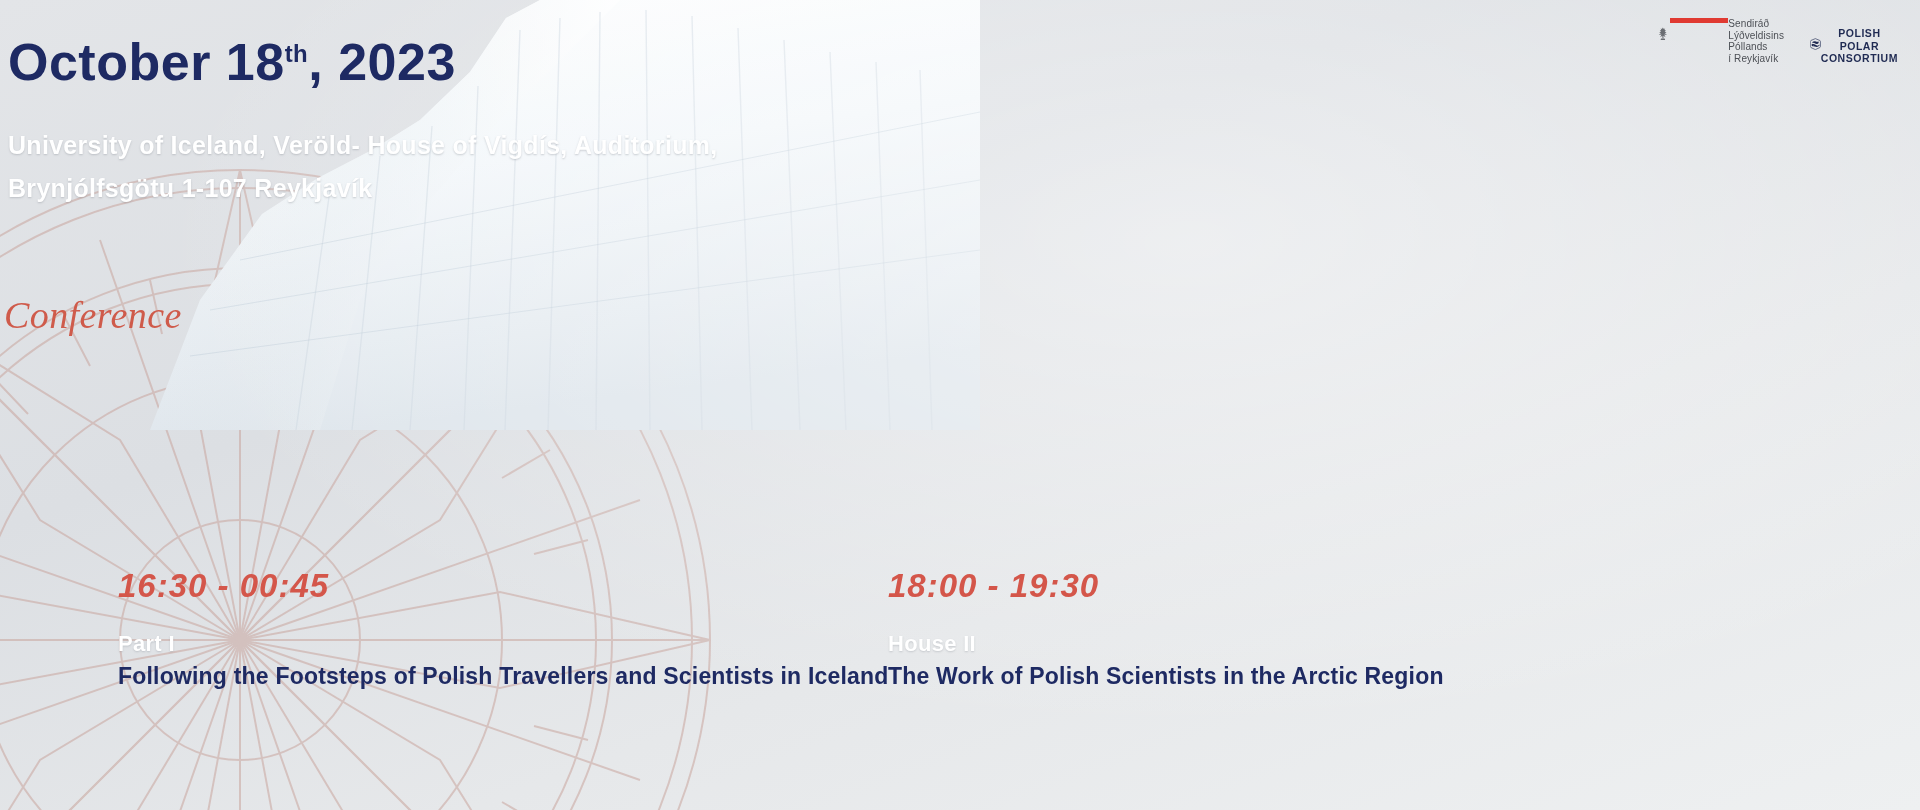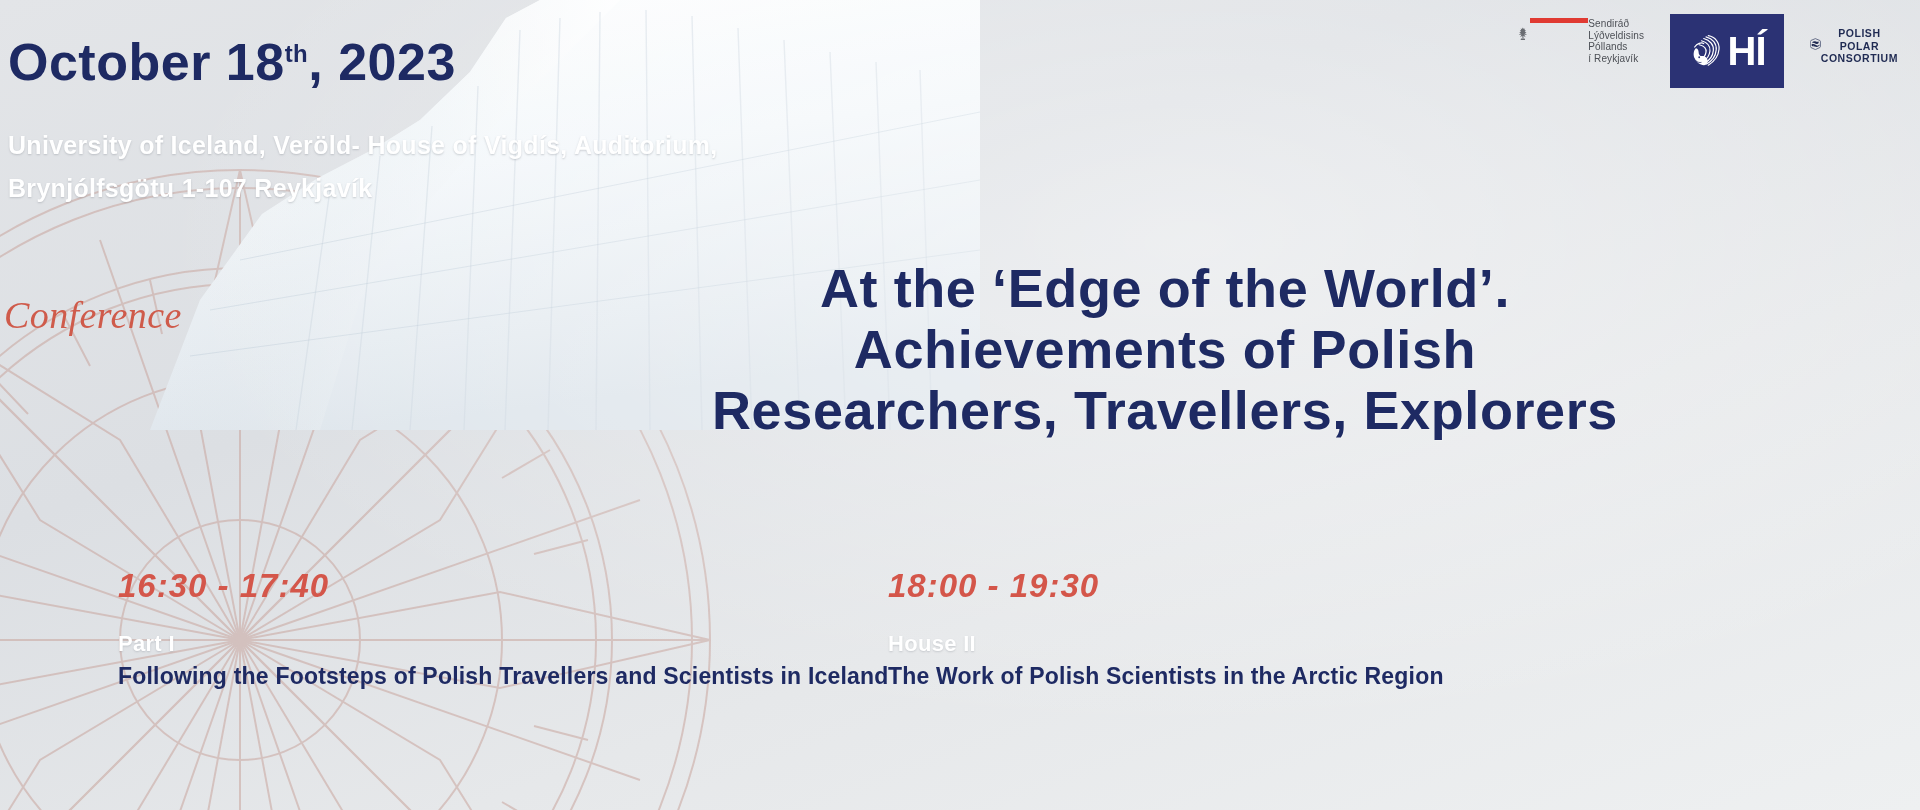--- a/index.html
+++ b/index.html
@@ -184,39 +184,20 @@
         </g>
       </svg>
       <div class="redline"></div>
       <div class="etext">
         <div>Sendiráð</div>
         <div>Lýðveldisins Póllands</div>
         <div>í Reykjavík</div>
       </div>
     </div>
 
-    <div id="hi-logo" class="logo">
-      <svg class="head" viewBox="0 0 60 66" xmlns="http://www.w3.org/2000/svg">
-        <g fill="none" stroke="#ffffff" stroke-width="2.1" stroke-linecap="round">
-          <path d="M34 6 C46 8 54 18 53 30 C52 42 44 52 34 58"></path>
-          <path d="M30 8 C42 11 49 20 48 31 C47 42 40 51 31 56"></path>
-          <path d="M26 11 C37 14 44 22 43 32 C42 42 36 50 28 54"></path>
-          <path d="M22 15 C32 18 38 24 37 33 C36 42 31 48 24 52"></path>
-          <path d="M18 22 C26 24 31 29 30 35 C29 42 25 46 20 49"></path>
-          <path d="M10 26 C14 20 22 17 26 20"></path>
-        </g>
-        <path d="M12 28 C8 32 7 40 10 46 C13 53 20 58 26 58 C30 58 33 55 33 51
-                 C33 45 28 42 23 42 C19 42 17 39 17 35 C17 31 15 28 12 28 Z" fill="#ffffff"></path>
-        <g fill="#2b3274">
-          <circle cx="18" cy="44" r="1.6"></circle>
-          <path d="M12 50 C15 53 19 54 22 53" stroke="#2b3274" stroke-width="1.4" fill="none"></path>
-        </g>
-      </svg>
-      <span class="hi-text">HÍ</span>
-    </div>
 
     <div id="ppc-logo" class="logo">
       <svg class="shield" viewBox="0 0 70 74" xmlns="http://www.w3.org/2000/svg">
         <path d="M35 2 L64 14 C67 16 68 18 68 22 L68 52 C68 56 67 58 64 60 L38 72
                  C36 73 34 73 32 72 L6 60 C3 58 2 56 2 52 L2 22 C2 18 3 16 6 14 Z" fill="none" stroke="#1f2a52" stroke-width="4"></path>
         <path d="M14 26 C20 20 30 18 38 21 C46 24 52 23 56 20 C58 26 56 32 50 35
                  C44 38 38 37 33 34 C28 31 22 30 16 32 Z" fill="#1f2a52"></path>
         <circle cx="19" cy="26" r="2.4" fill="#ffffff"></circle>
         <path d="M10 40 C18 36 28 37 36 42 C44 47 52 49 60 47 C56 55 46 58 38 55
                  C30 52 24 50 16 52 C12 50 10 46 10 40 Z" fill="#1f2a52"></path>
@@ -232,28 +213,23 @@
 
   <div id="date-line"><span>October 18</span><sup>th</sup><span>, 2023</span></div>
 
   <div id="venue">
     <span class="vline">University of Iceland, Veröld- House of Vigdís, Auditorium,</span>
     <span class="vline">Brynjólfsgötu 1-107 Reykjavík</span>
   </div>
 
   <div id="conference-label">Conference</div>
 
-  <div id="main-title">
-    <span class="tline">At the ‘Edge of the World’.</span>
-    <span class="tline">Achievements of Polish</span>
-    <span class="tline">Researchers, Travellers, Explorers</span>
-  </div>
 
   <div id="part-1" class="part-block">
-    <div class="part-time">16:30 - 17:40</div>
+    <div class="part-time">16:30 - 00:45</div>
     <div class="part-label">Part I</div>
     <div class="part-title">Following the Footsteps of Polish Travellers and Scientists in Iceland</div>
   </div>
 
   <div id="part-2" class="part-block">
     <div class="part-time">18:00 - 19:30</div>
     <div class="part-label">House II</div>
     <div class="part-title">The Work of Polish Scientists in the Arctic Region</div>
   </div>
 

